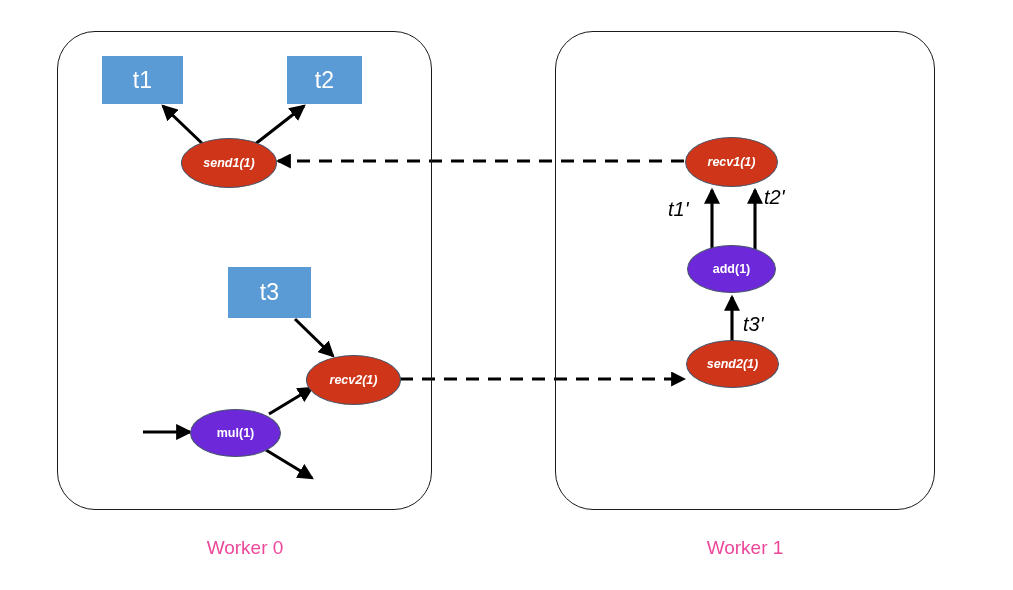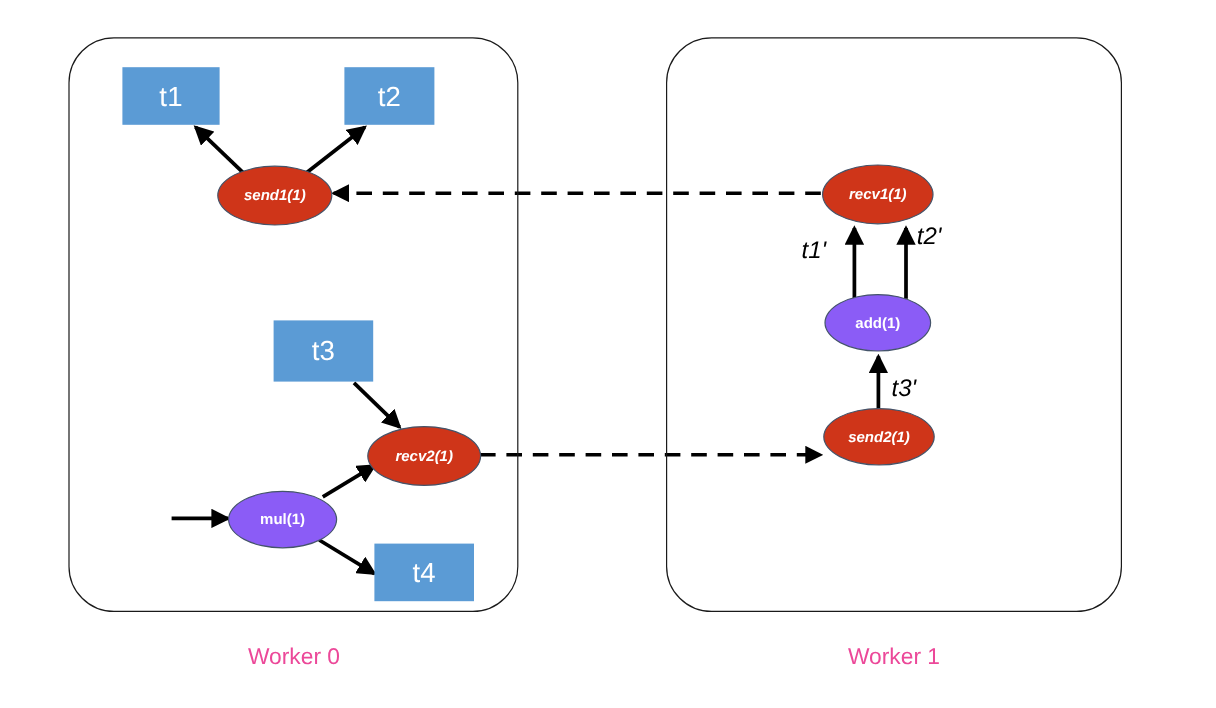--- a/index.html
+++ b/index.html
@@ -57,21 +57,21 @@
     border: 1.2px solid #44546A;
     font-size: 12.5px;
     font-weight: 700;
   }
   .node.op.send,
   .node.op.recv {
     background: #CF3519;
     font-style: italic;
   }
   .node.op.compute {
-    background: #8b5cf6;
+    background: #6d28d9;
   }
   .edge-label {
     position: absolute;
     font-size: 20px;
     color: #000000;
     white-space: nowrap;
     font-style: italic;
   }
 </style>
 </head>
@@ -134,23 +134,20 @@
 
   <div class="node op recv" style="left:306px; top:355px; width:95px; height:50px;">
     <span>recv2(1)</span>
   </div>
 
 
   <div class="node op compute" style="left:190px; top:409px; width:91px; height:48px;">
     <span>mul(1)</span>
   </div>
 
-  <div class="node tensor" style="left:312px; top:453px; width:83px; height:48px;">
-    <span>t4</span>
-  </div>
 
   <div class="node op recv" style="left:685px; top:137px; width:93px; height:50px;">
     <span>recv1(1)</span>
   </div>
 
   <div class="node op compute" style="left:687px; top:245px; width:89px; height:48px;">
     <span>add(1)</span>
   </div>
 
   <div class="node op send" style="left:686px; top:340px; width:93px; height:48px;">

